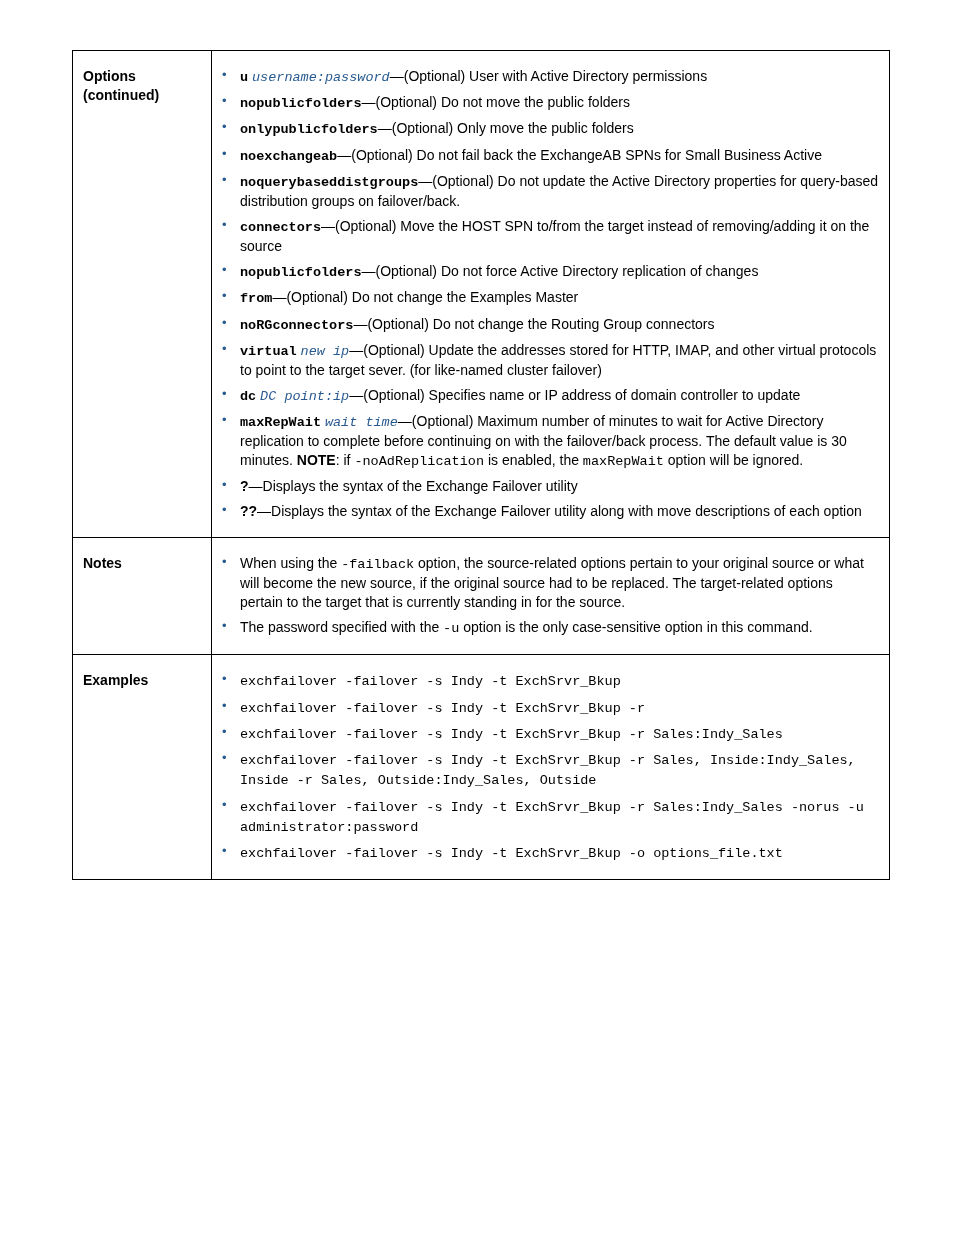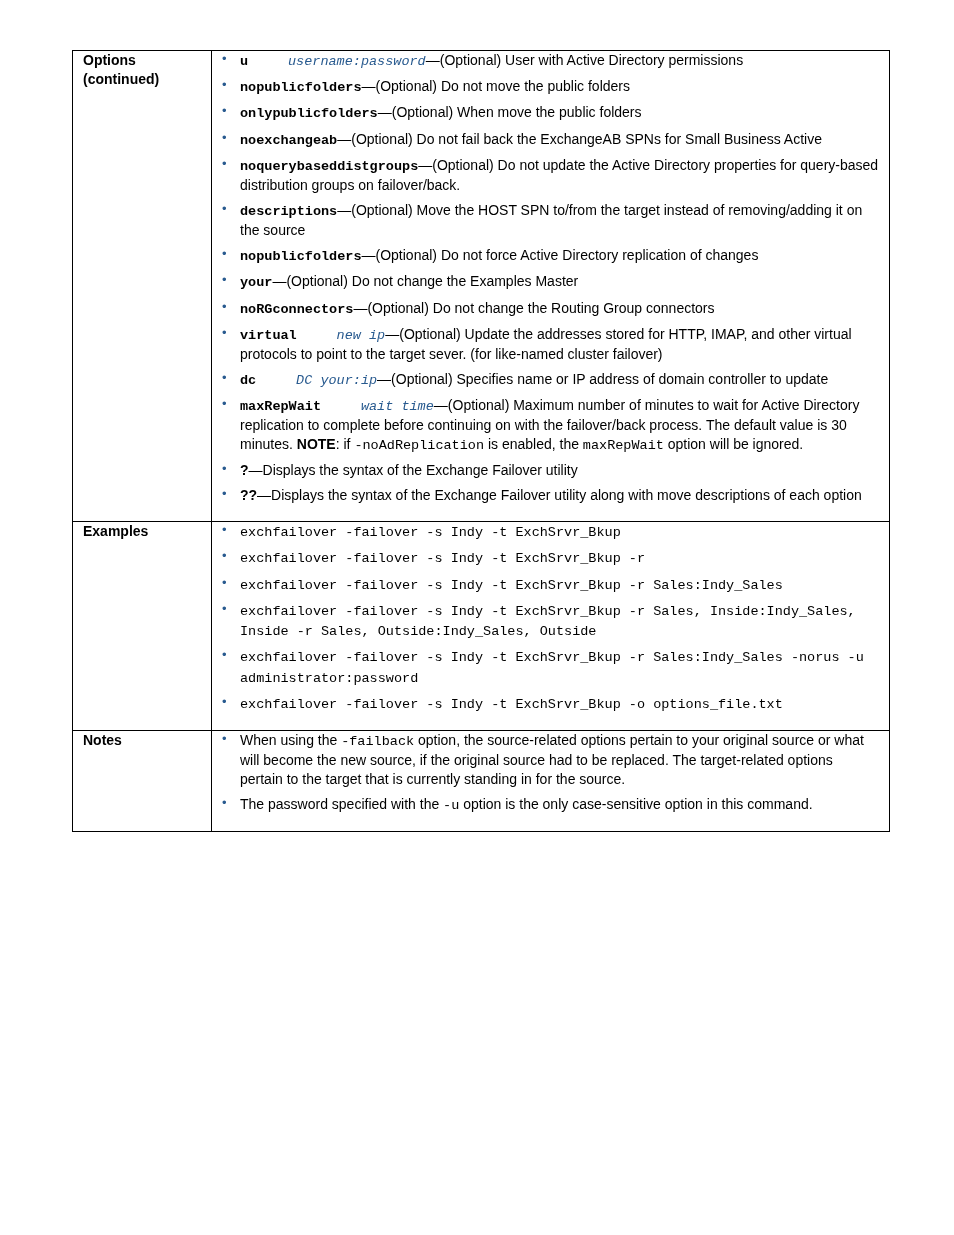--- a/index.html
+++ b/index.html
@@ -14,21 +14,21 @@
     line-height: 1.35;
   }
   table.main {
     border-collapse: collapse;
     width: 100%;
     border: 1.5px solid #000;
   }
   table.main td {
     border: 1px solid #000;
     vertical-align: top;
-    padding: 0 10px 10px 10px;
+    padding: 16px 10px 10px 10px;
   }
   td.label {
     width: 118px;
     font-weight: bold;
     font-size: 14px;
   }
   ul.bul {
     list-style: none;
     margin: 0;
     padding: 0;
@@ -49,21 +49,20 @@
   }
   .mono {
     font-family: "Courier New", Courier, monospace;
     font-size: 13.5px;
   }
   .var {
     font-family: "Courier New", Courier, monospace;
     font-style: italic;
     color: #285a8f;
     font-size: 13.5px;
-    margin-left: 36px;
   }
   .bold { font-weight: bold; }
 </style>
 </head>
 <body>
 
 <table class="main">
   <tbody>
       <tr>
     <td class="label">
@@ -74,84 +73,84 @@
       <ul class="bul">
         <li>
           <span class="mono bold">u</span>
           <span> </span>
           <span class="var">username:password</span><span>—(Optional) User with Active Directory permissions</span>
         </li>
         <li>
           <span class="mono bold">nopublicfolders</span><span>—(Optional) Do not move the public folders</span>
         </li>
         <li>
-          <span class="mono bold">onlypublicfolders</span><span>—(Optional) When move the public folders</span>
+          <span class="mono bold">onlypublicfolders</span><span>—(Optional) Only move the public folders</span>
         </li>
         <li>
           <span class="mono bold">noexchangeab</span><span>—(Optional) Do not fail back the ExchangeAB SPNs for Small Business Active</span>
         </li>
         <li>
           <span class="mono bold">noquerybaseddistgroups</span><span>—(Optional) Do not update the Active Directory properties for query-based distribution groups on failover/back.</span>
         </li>
         <li>
-          <span class="mono bold">descriptions</span><span>—(Optional) Move the HOST SPN to/from the target instead of removing/adding it on the source</span>
+          <span class="mono bold">connectors</span><span>—(Optional) Move the HOST SPN to/from the target instead of removing/adding it on the source</span>
         </li>
         <li>
           <span class="mono bold">nopublicfolders</span><span>—(Optional) Do not force Active Directory replication of changes</span>
         </li>
         <li>
-          <span class="mono bold">your</span><span>—(Optional) Do not change the Examples Master</span>
+          <span class="mono bold">from</span><span>—(Optional) Do not change the Examples Master</span>
         </li>
         <li>
           <span class="mono bold">noRGconnectors</span><span>—(Optional) Do not change the Routing Group connectors</span>
         </li>
         <li>
           <span class="mono bold">virtual</span>
           <span> </span>
           <span class="var">new ip</span><span>—(Optional) Update the addresses stored for HTTP, IMAP, and other virtual protocols to point to the target sever. (for like-named cluster failover)</span>
         </li>
         <li>
           <span class="mono bold">dc</span>
           <span> </span>
-          <span class="var">DC your:ip</span><span>—(Optional) Specifies name or IP address of domain controller to update</span>
+          <span class="var">DC point:ip</span><span>—(Optional) Specifies name or IP address of domain controller to update</span>
         </li>
         <li>
           <span class="mono bold">maxRepWait</span>
           <span> </span>
           <span class="var">wait time</span><span>—(Optional) Maximum number of minutes to wait for Active Directory replication to complete before continuing on with the failover/back process. The default value is 30 minutes. </span><span class="bold">NOTE</span><span>: if </span><span class="mono">-noAdReplication</span><span> is enabled, the </span><span class="mono">maxRepWait</span><span> option will be ignored.</span>
         </li>
         <li>
           <span class="bold">?</span><span>—Displays the syntax of the Exchange Failover utility</span>
         </li>
         <li>
           <span class="bold">??</span><span>—Displays the syntax of the Exchange Failover utility along with move descriptions of each option</span>
+        </li>
+      </ul>
+    </td>
+  </tr>
+  <tr>
+    <td class="label">Notes</td>
+    <td>
+      <ul class="bul">
+        <li>
+          <span>When using the </span><span class="mono">-failback</span><span> option, the source-related options pertain to your original source or what will become the new source, if the original source had to be replaced. The target-related options pertain to the target that is currently standing in for the source.</span>
+        </li>
+        <li>
+          <span>The password specified with the </span><span class="mono">-u</span><span> option is the only case-sensitive option in this command.</span>
         </li>
       </ul>
     </td>
   </tr>
   <tr>
     <td class="label">Examples</td>
     <td>
       <ul class="bul">
         <li><span class="mono">exchfailover -failover -s Indy -t ExchSrvr_Bkup</span></li>
         <li><span class="mono">exchfailover -failover -s Indy -t ExchSrvr_Bkup -r</span></li>
         <li><span class="mono">exchfailover -failover -s Indy -t ExchSrvr_Bkup -r Sales:Indy_Sales</span></li>
         <li><span class="mono">exchfailover -failover -s Indy -t ExchSrvr_Bkup -r Sales, Inside:Indy_Sales, Inside -r Sales, Outside:Indy_Sales, Outside</span></li>
         <li><span class="mono">exchfailover -failover -s Indy -t ExchSrvr_Bkup -r Sales:Indy_Sales -norus -u administrator:password</span></li>
         <li><span class="mono">exchfailover -failover -s Indy -t ExchSrvr_Bkup -o options_file.txt</span></li>
       </ul>
     </td>
   </tr>
-  <tr>
-    <td class="label">Notes</td>
-    <td>
-      <ul class="bul">
-        <li>
-          <span>When using the </span><span class="mono">-failback</span><span> option, the source-related options pertain to your original source or what will become the new source, if the original source had to be replaced. The target-related options pertain to the target that is currently standing in for the source.</span>
-        </li>
-        <li>
-          <span>The password specified with the </span><span class="mono">-u</span><span> option is the only case-sensitive option in this command.</span>
-        </li>
-      </ul>
-    </td>
-  </tr>
 </tbody>
   </table>
 
 </body></html>

